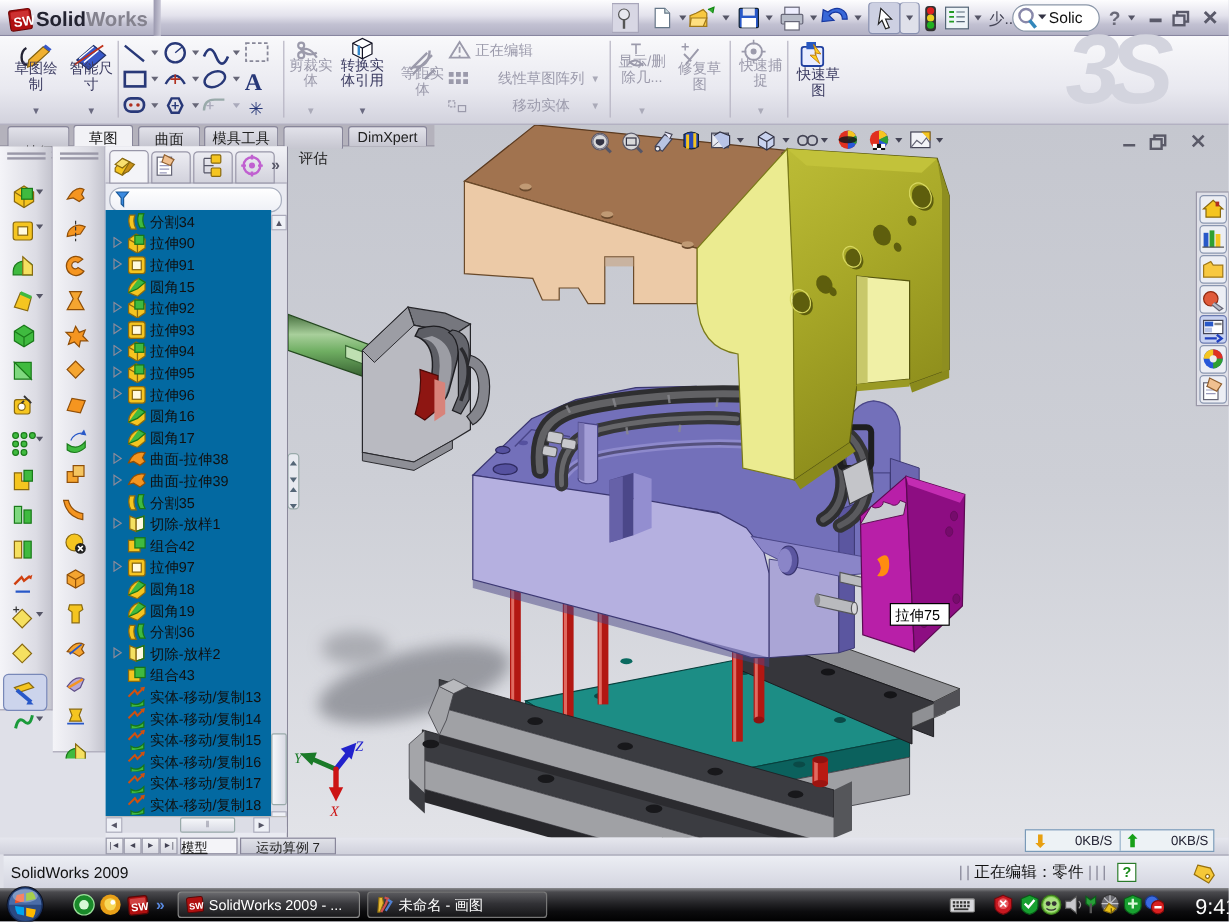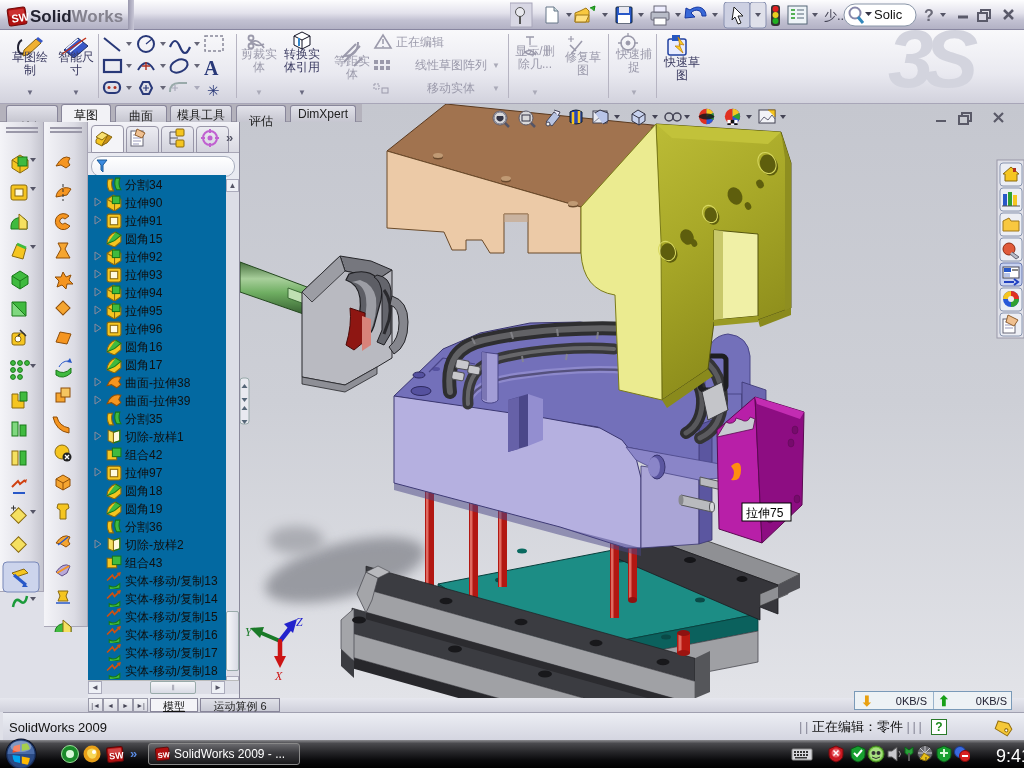--- a/index.html
+++ b/index.html
@@ -570,21 +570,21 @@
         <path d="M10 2 l6 8 -5 -1 4 9 -8 -7 5 0 z" fill="#ffd020" stroke="#c08010" stroke-width="0.8"></path>
       </g>
  </svg>
 </div>
 
 <div class="abs" style="left:0;top:104px;width:362px;height:18px;background:#b4b2bc;border-bottom:1px solid #9896a4">
  <div class="abs" style="left:6px;top:1px;width:52px;height:17px;background:linear-gradient(#e2e2ea,#c6c6d0);border:1px solid #88869a;border-bottom:none;border-radius:3px 3px 0 0;font-size:12px;text-align:center;color:#222;padding-top:13px">特征</div>
  <div class="abs" style="left:61px;top:0;width:50px;height:18px;background:#f2f2f6;border:1px solid #88869a;border-bottom:none;border-radius:3px 3px 0 0;font-size:12px;text-align:center;color:#111;padding-top:2px">草图</div>
  <div class="abs" style="left:115px;top:1px;width:52px;height:17px;background:linear-gradient(#e2e2ea,#c6c6d0);border:1px solid #88869a;border-bottom:none;border-radius:3px 3px 0 0;font-size:12px;text-align:center;color:#222;padding-top:2px">曲面</div>
  <div class="abs" style="left:170px;top:1px;width:62px;height:17px;background:linear-gradient(#e2e2ea,#c6c6d0);border:1px solid #88869a;border-bottom:none;border-radius:3px 3px 0 0;font-size:12px;text-align:center;color:#222;padding-top:1px">模具工具</div>
- <div class="abs" style="left:236px;top:1px;width:50px;height:17px;background:linear-gradient(#e2e2ea,#c6c6d0);border:1px solid #88869a;border-bottom:none;border-radius:3px 3px 0 0;font-size:12px;text-align:center;color:#222;padding-top:7px">评估</div>
+ <div class="abs" style="left:236px;top:1px;width:50px;height:17px;background:linear-gradient(#e2e2ea,#c6c6d0);border:1px solid #88869a;border-bottom:none;border-radius:3px 3px 0 0;font-size:12px;text-align:center;color:#222;padding-top:18px">评估</div>
  <div class="abs" style="left:290px;top:1px;width:66px;height:17px;background:linear-gradient(#e2e2ea,#c6c6d0);border:1px solid #88869a;border-bottom:none;border-radius:3px 3px 0 0;font-size:12px;text-align:center;color:#222;padding-top:1px">DimXpert</div>
 </div>
 
 <div class="abs" style="left:0;top:122px;width:44px;height:470px;background:linear-gradient(90deg,#f4f4f8,#dcdce4 70%,#c4c4ce);border-right:1px solid #a8a6b6;border-bottom:1px solid #a8a6b6"></div>
 <div class="abs" style="left:44px;top:122px;width:44px;height:505px;background:linear-gradient(90deg,#f4f4f8,#dcdce4 70%,#c4c4ce);border-right:1px solid #a8a6b6;border-bottom:1px solid #a8a6b6"></div>
 <svg class="abs" style="left:0;top:122px" width="88" height="510" viewBox="0 0 88 510">
  <g fill="#9a98a8">
       <rect x="6" y="5" width="32" height="2"></rect>
       <rect x="6" y="9" width="32" height="2"></rect>
       <rect x="50" y="5" width="32" height="2"></rect>
@@ -1039,22 +1039,22 @@
 </defs>
   </svg>
 
 <div class="abs" style="left:0;top:698px;width:1024px;height:14px;background:linear-gradient(#e6e7ee,#cfd0db)">
  <div class="abs" style="left:88px;top:0;width:60px;height:14px;display:flex">
   <div style="width:15px;height:14px;background:linear-gradient(#f4f5f8,#d8d9e2);border:1px solid #9a9aaa;font-size:7px;color:#445;text-align:center;line-height:13px">|◄</div>
   <div style="width:15px;height:14px;background:linear-gradient(#f4f5f8,#d8d9e2);border:1px solid #9a9aaa;font-size:7px;color:#445;text-align:center;line-height:13px">◄</div>
   <div style="width:15px;height:14px;background:linear-gradient(#f4f5f8,#d8d9e2);border:1px solid #9a9aaa;font-size:7px;color:#445;text-align:center;line-height:13px">►</div>
   <div style="width:15px;height:14px;background:linear-gradient(#f4f5f8,#d8d9e2);border:1px solid #9a9aaa;font-size:7px;color:#445;text-align:center;line-height:13px">►|</div>
  </div>
- <div class="abs" style="left:150px;top:0;width:48px;height:14px;background:#f4f4f8;border:1px solid #88869a;font-size:11px;text-align:center;color:#111"><u>模型</u></div>
- <div class="abs" style="left:200px;top:0;width:80px;height:14px;background:linear-gradient(#e0e1e8,#c8c9d4);border:1px solid #88869a;font-size:11px;text-align:center;color:#222">运动算例 6</div>
+ <div class="abs" style="left:150px;top:0;width:48px;height:14px;background:#f4f4f8;border:1px solid #88869a;font-size:11px;text-align:left;color:#111"><u>模型</u></div>
+ <div class="abs" style="left:200px;top:0;width:80px;height:14px;background:linear-gradient(#e0e1e8,#c8c9d4);border:1px solid #88869a;font-size:11px;text-align:center;color:#222">运动算例 7</div>
 </div>
 
 <div class="abs" style="left:854px;top:691px;width:158px;height:19px;background:#edf2f5;border:1px solid #7a9ab8;display:flex;font-size:11px;color:#223">
  <div style="width:79px;position:relative">
       <span style="position:absolute;left:6px;top:1px;color:#e8a010;font-weight:bold;font-size:14px">⬇</span>
       <span style="position:absolute;right:6px;top:3px">0KB/S</span>
     </div>
  <div style="width:79px;border-left:1px solid #9ab4cc;position:relative">
       <span style="position:absolute;left:4px;top:1px;color:#18a018;font-weight:bold;font-size:14px">⬆</span>
       <span style="position:absolute;right:4px;top:3px">0KB/S</span>
@@ -1103,20 +1103,26 @@
       </g>
   <text x="70" y="14" font-size="13" font-weight="bold" fill="#5a8ae0">»</text>
  </svg>
  <div class="abs" style="left:148px;top:3px;width:152px;height:22px;background:linear-gradient(#6a6a6e,#3a3a3e 45%,#1a1a1c);border:1px solid #888;border-radius:3px;color:#fff;font-size:12px;line-height:20px;white-space:nowrap;overflow:hidden">
   <svg style="vertical-align:-3px;margin:0 4px 0 6px" width="15" height="15" viewBox="0 0 18 18">
         <g transform="rotate(-6 9 9)">
           <rect x="1" y="2" width="16" height="15" rx="2" fill="#b01010" stroke="#5a0808"></rect>
           <text x="3" y="14" font-size="9" font-weight="bold" fill="#fff" font-family="Liberation Sans">SW</text>
         </g>
       </svg>SolidWorks 2009 - ...</div>
+ <div class="abs" style="left:306px;top:3px;width:150px;height:22px;background:linear-gradient(#5a5a5e,#323236 45%,#161618);border:1px solid #777;border-radius:3px;color:#fff;font-size:12px;line-height:20px;white-space:nowrap;overflow:hidden">
+  <svg style="vertical-align:-3px;margin:0 4px 0 6px" width="15" height="15" viewBox="0 0 16 16">
+        <path d="M3 2 l3 0 1 5 -3 8 -2 0z" fill="#e8b838" stroke="#907010"></path>
+        <path d="M8 2 l3 1 -2 5 -4 7" fill="none" stroke="#d05050" stroke-width="2"></path>
+        <path d="M11 4 l3 2 -5 8" fill="none" stroke="#5080d0" stroke-width="2"></path>
+      </svg>未命名 - 画图</div>
  <svg class="abs" style="left:790px;top:6px" width="30" height="16" viewBox="0 0 30 16">
       <rect x="2" y="3" width="20" height="11" rx="1" fill="#d8d8dc" stroke="#888"></rect>
       <g fill="#333">
         <rect x="4" y="5" width="2" height="2"></rect>
         <rect x="7" y="5" width="2" height="2"></rect>
         <rect x="10" y="5" width="2" height="2"></rect>
         <rect x="13" y="5" width="2" height="2"></rect>
         <rect x="16" y="5" width="2" height="2"></rect>
         <rect x="4" y="8" width="2" height="2"></rect>
         <rect x="7" y="8" width="2" height="2"></rect>

